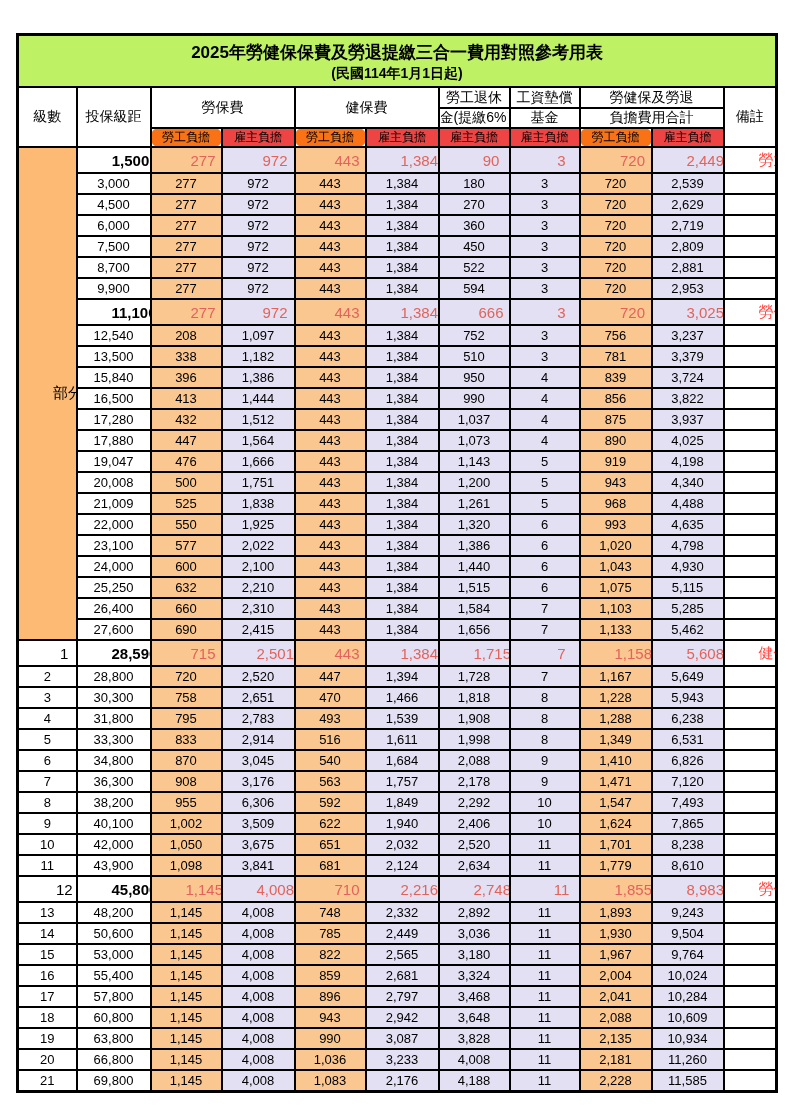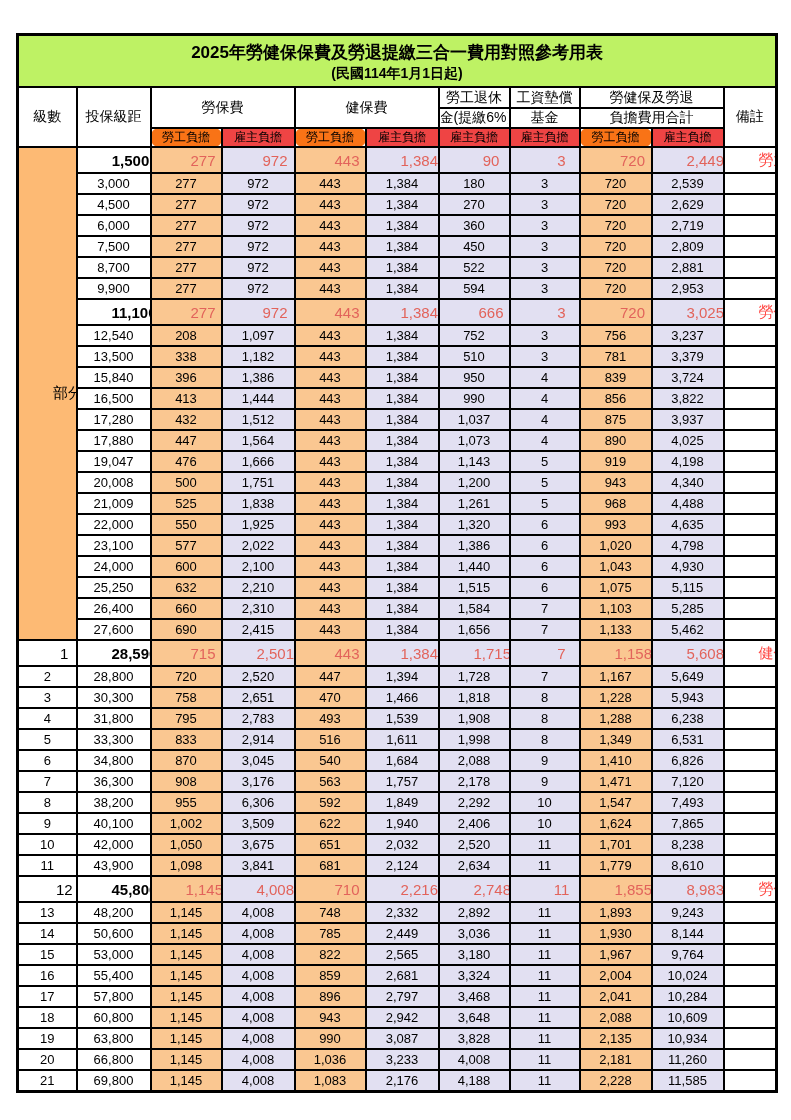--- a/index.html
+++ b/index.html
@@ -537,21 +537,21 @@
       <tr>
         <td class="cell-level">14</td>
         <td class="cell-bracket">50,600</td>
         <td class="emp">1,145</td>
         <td class="er">4,008</td>
         <td class="emp">785</td>
         <td class="er">2,449</td>
         <td class="er">3,036</td>
         <td class="er">11</td>
         <td class="emp">1,930</td>
-        <td class="er">8,144</td>
+        <td class="er">9,504</td>
         <td class="cell-remark"></td>
       </tr>
       <tr>
         <td class="cell-level">15</td>
         <td class="cell-bracket">53,000</td>
         <td class="emp">1,145</td>
         <td class="er">4,008</td>
         <td class="emp">822</td>
         <td class="er">2,565</td>
         <td class="er">3,180</td>

